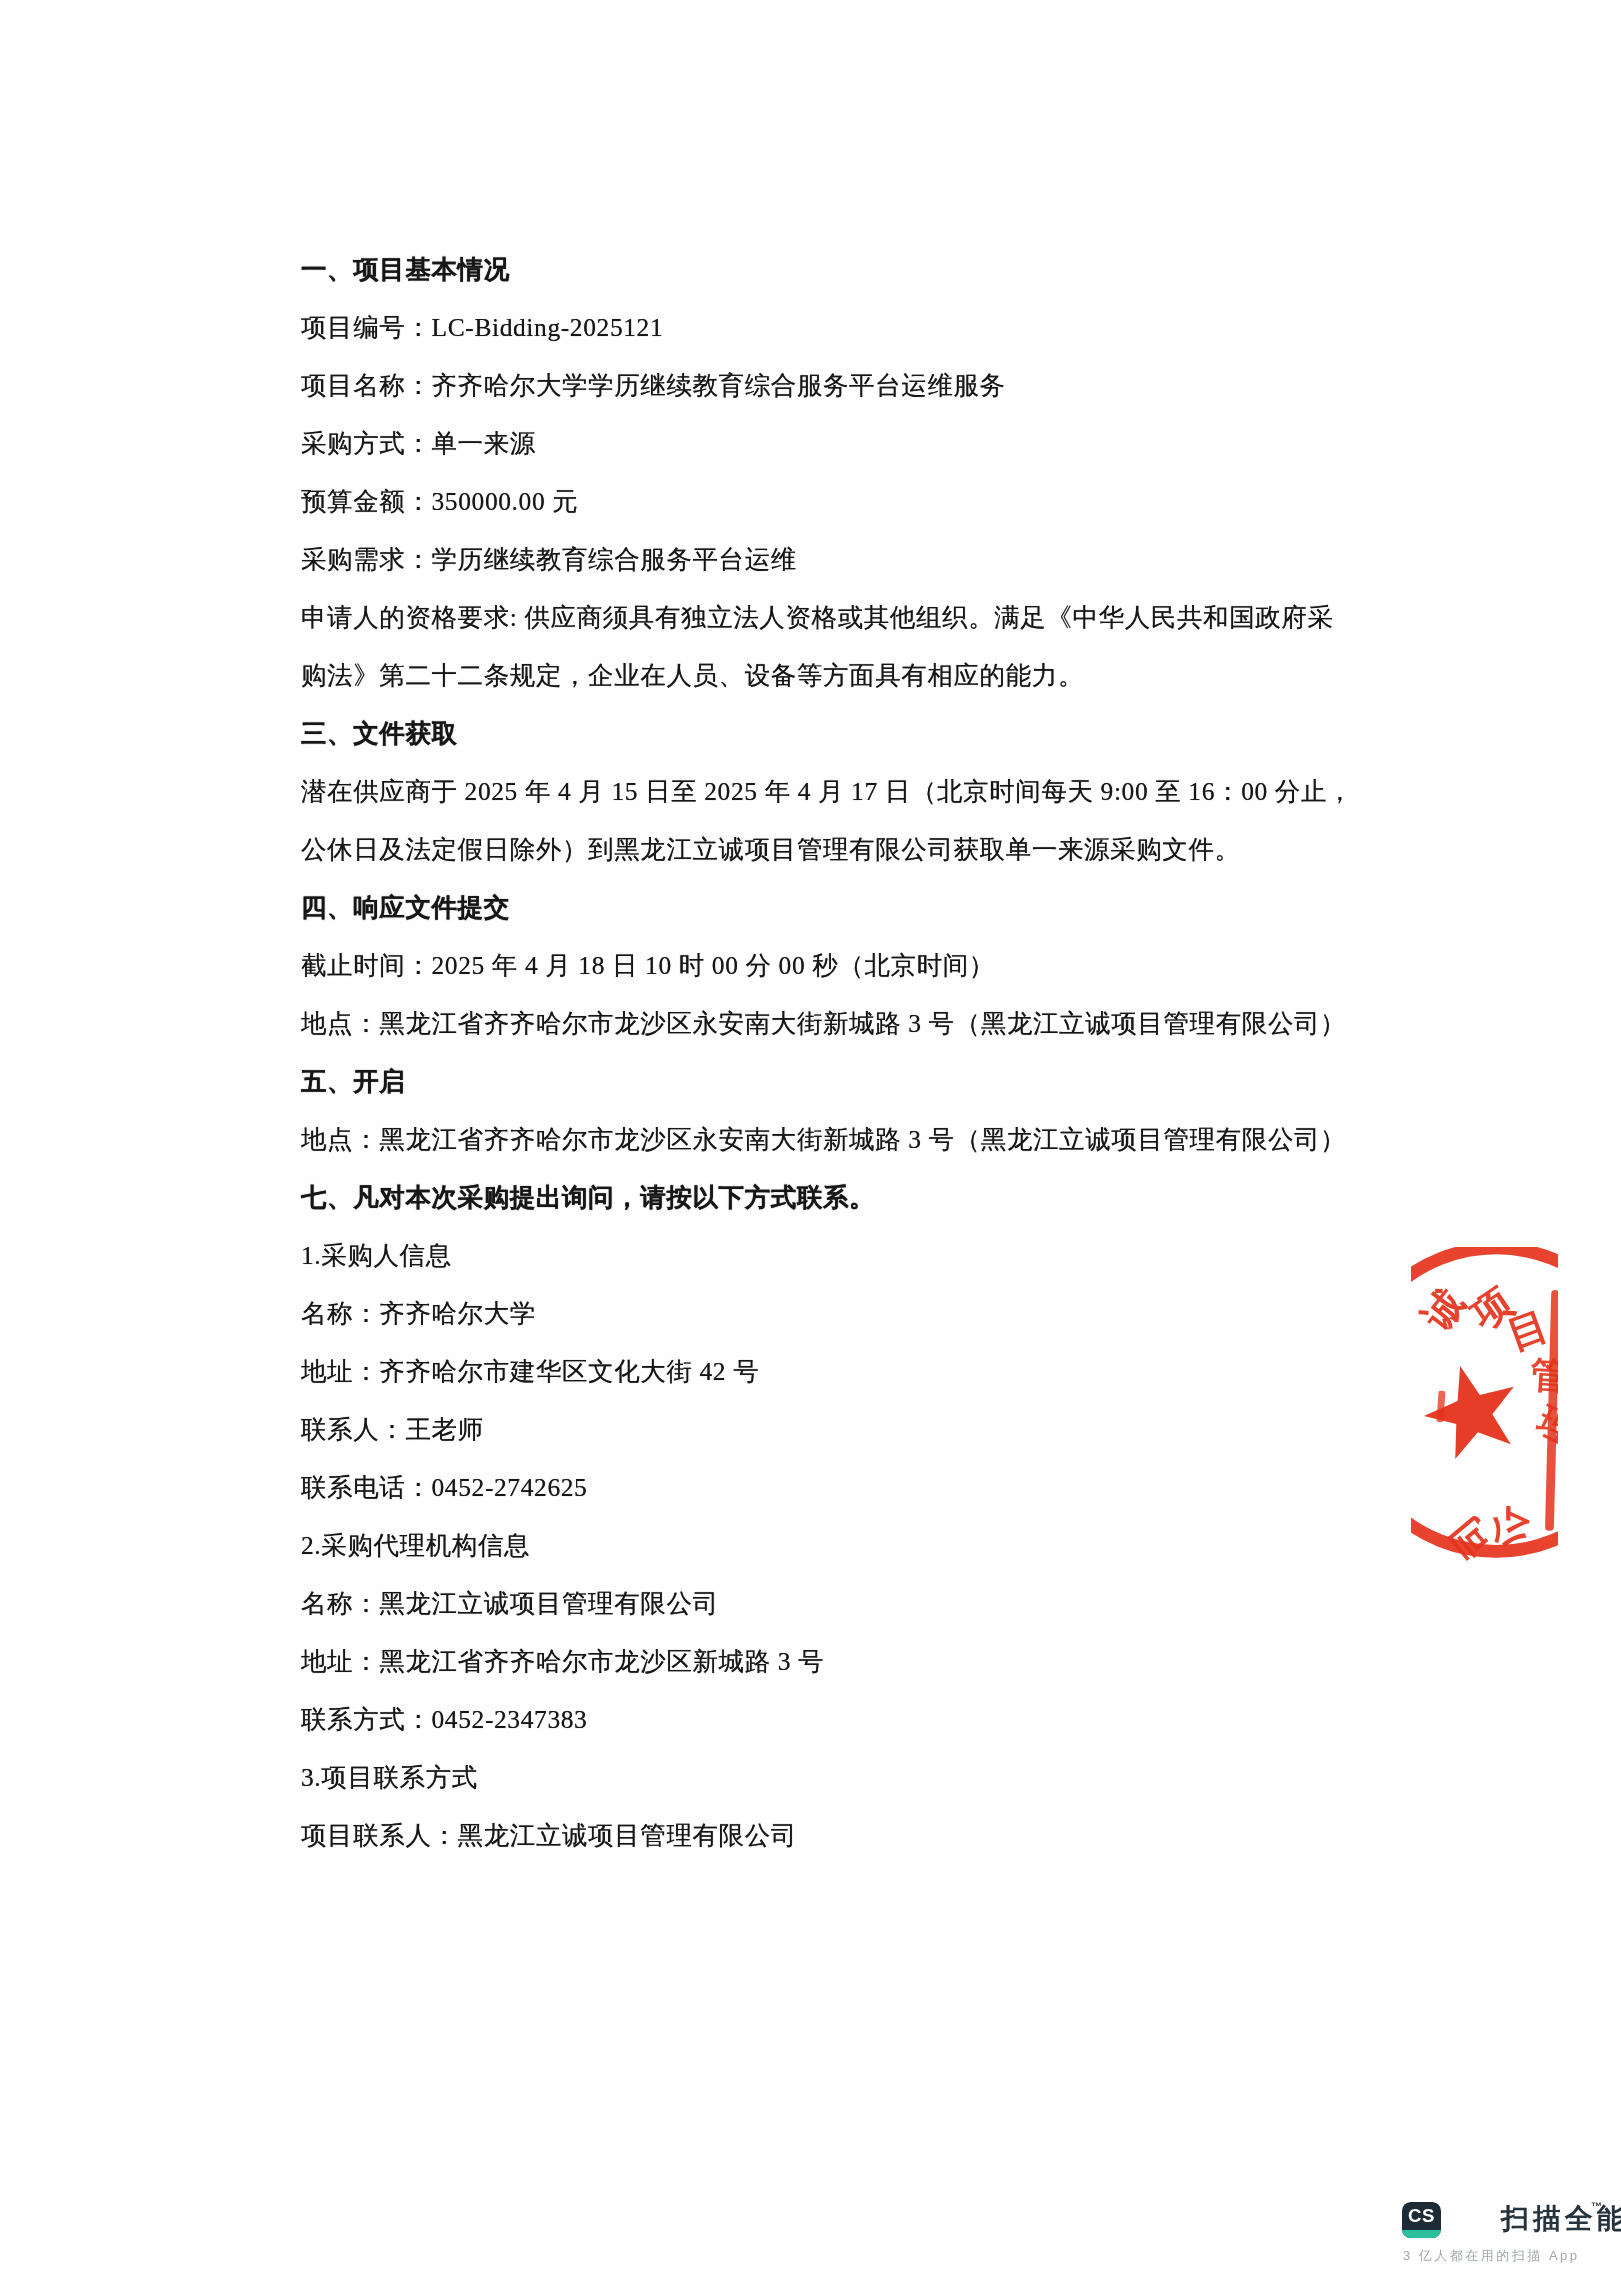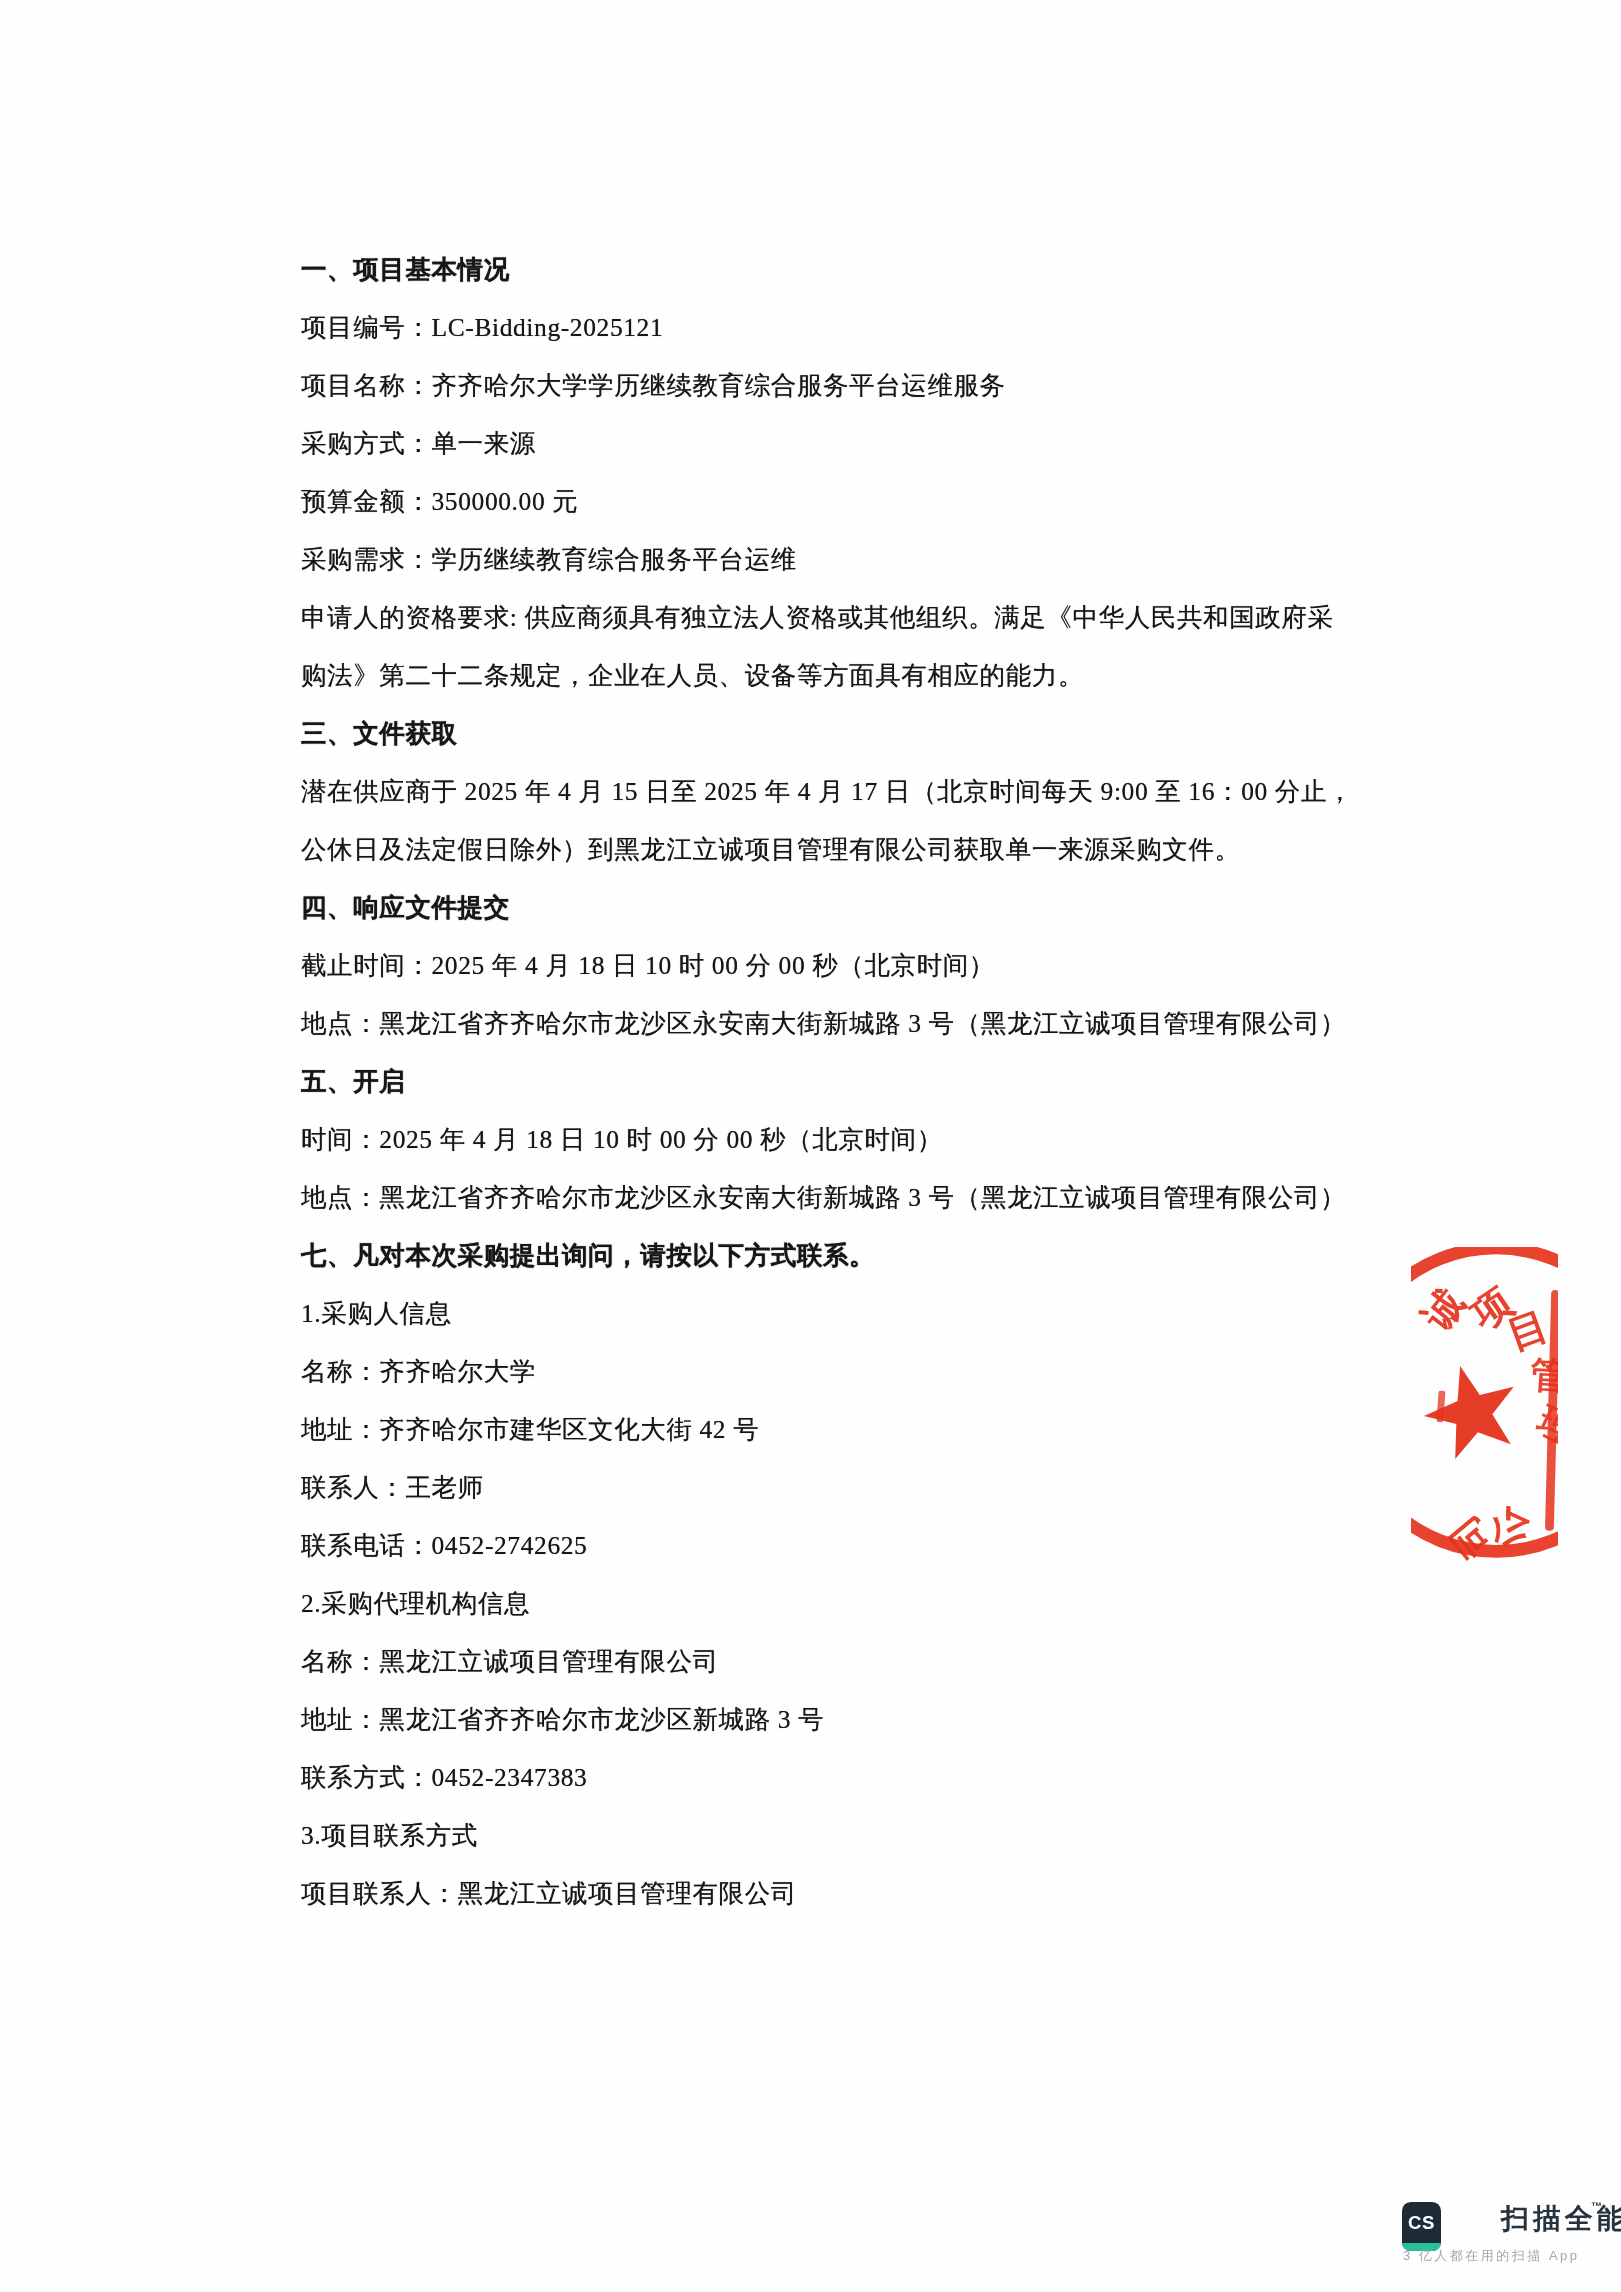--- a/index.html
+++ b/index.html
@@ -24,21 +24,21 @@
   
   .stamp{position:absolute;left:1411px;top:1247px;width:147px;height:323px;}
   .stamp svg{display:block;width:147px;height:323px;}
   .stamp text{
     font-family:"Liberation Serif","DejaVu Serif",serif;
     font-weight:bold;text-anchor:middle;
   }
   
   .cs-mark{position:absolute;left:1402px;top:2202px;width:206px;}
   .cs-icon{
-    position:absolute;left:0;top:0;width:39px;height:49px;border-radius:8.8px;
+    position:absolute;left:0;top:0;width:39px;height:36px;border-radius:8.8px;
     overflow:hidden;display:flex;flex-direction:column;
     font-family:"Liberation Sans","DejaVu Sans",sans-serif;
   }
   .cs-icon .cs-top{
     flex:1;display:flex;align-items:center;justify-content:center;
     font-weight:bold;font-size:18.6px;letter-spacing:0.5px;color:#ffffff;
   }
   .cs-icon .cs-band{height:7.8px;}
   .cs-name{
     position:absolute;left:51px;top:-2px;white-space:nowrap;
@@ -70,21 +70,20 @@
       <div class="line">采购需求：学历继续教育综合服务平台运维</div>
       <div class="line">申请人的资格要求: 供应商须具有独立法人资格或其他组织。满足《中华人民共和国政府采</div>
       <div class="line">购法》第二十二条规定，企业在人员、设备等方面具有相应的能力。</div>
       <div class="line heading">三、文件获取</div>
       <div class="line">潜在供应商于 2025 年 4 月 15 日至 2025 年 4 月 17 日（北京时间每天 9:00 至 16：00 分止，</div>
       <div class="line">公休日及法定假日除外）到黑龙江立诚项目管理有限公司获取单一来源采购文件。</div>
       <div class="line heading">四、响应文件提交</div>
       <div class="line">截止时间：2025 年 4 月 18 日 10 时 00 分 00 秒（北京时间）</div>
       <div class="line">地点：黑龙江省齐齐哈尔市龙沙区永安南大街新城路 3 号（黑龙江立诚项目管理有限公司）</div>
       <div class="line heading">五、开启</div>
-      <div class="line">时间：2025 年 4 月 18 日 10 时 00 分 00 秒（北京时间）</div>
       <div class="line">地点：黑龙江省齐齐哈尔市龙沙区永安南大街新城路 3 号（黑龙江立诚项目管理有限公司）</div>
       <div class="line heading">七、凡对本次采购提出询问，请按以下方式联系。</div>
       <div class="line">1.采购人信息</div>
       <div class="line">名称：齐齐哈尔大学</div>
       <div class="line">地址：齐齐哈尔市建华区文化大街 42 号</div>
       <div class="line">联系人：王老师</div>
       <div class="line">联系电话：0452-2742625</div>
       <div class="line">2.采购代理机构信息</div>
       <div class="line">名称：黑龙江立诚项目管理有限公司</div>
       <div class="line">地址：黑龙江省齐齐哈尔市龙沙区新城路 3 号</div>

